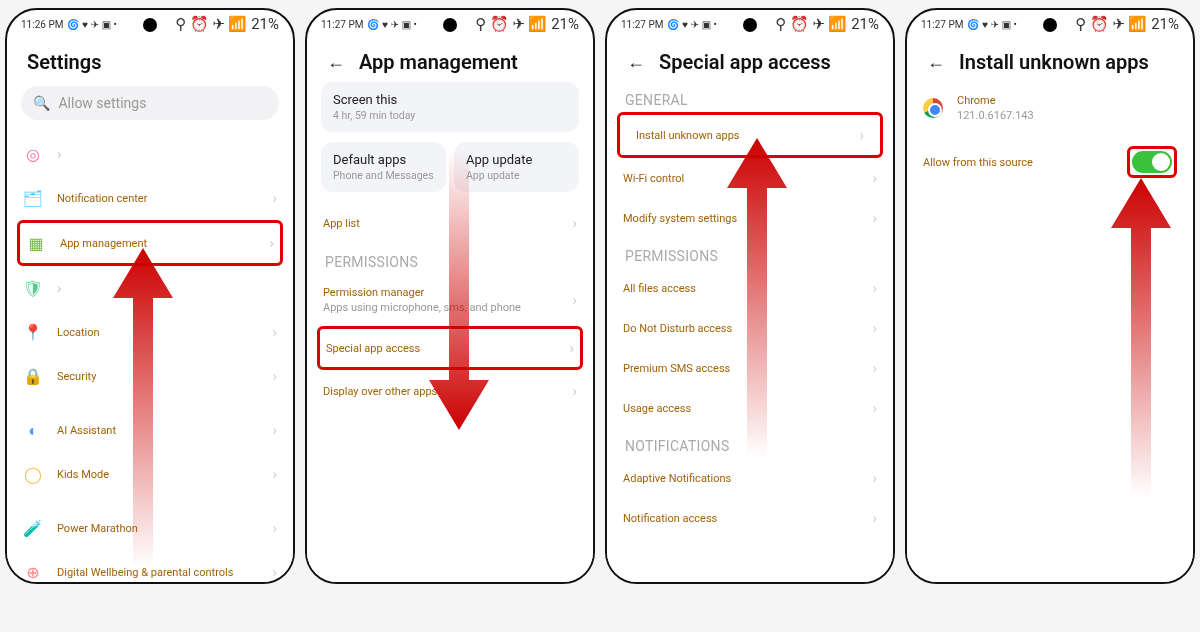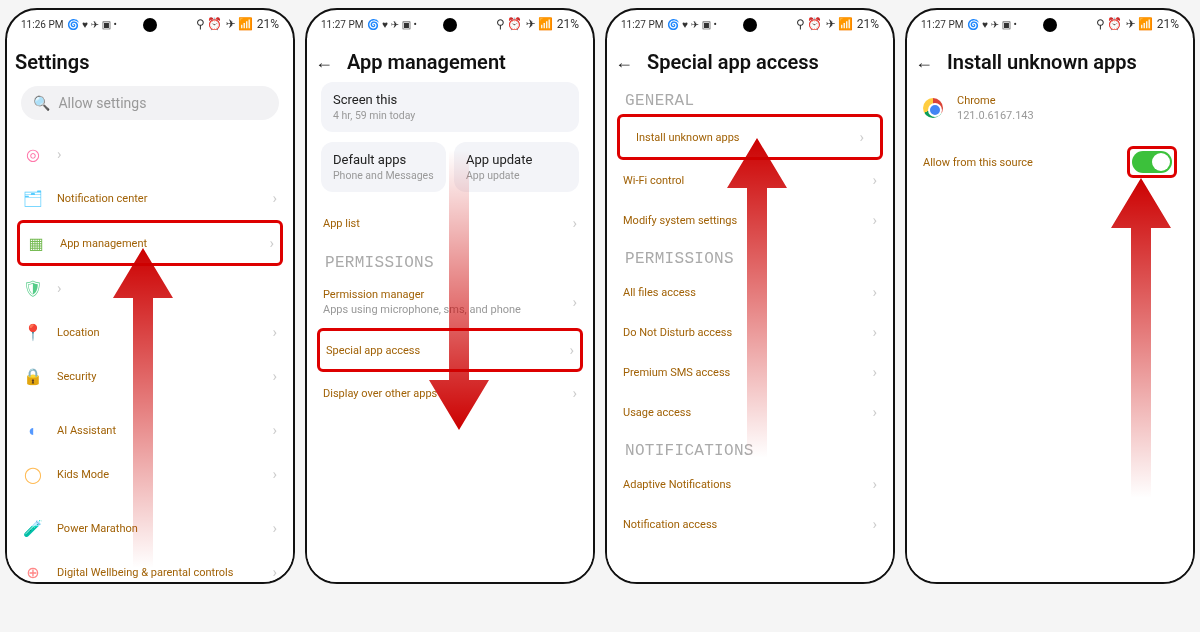--- a/index.html
+++ b/index.html
@@ -35,27 +35,27 @@
   .status-bar {
     height: 28px;
     display: flex;
     align-items: center;
     justify-content: space-between;
     padding: 0 14px;
     font-size: 10px;
     color: #333;
   }
   .status-left { display: flex; gap: 4px; align-items: center; }
-  .status-right { display: flex; gap: 3px; align-items: flex-end; font-size: 12px; }
+  .status-right { display: flex; gap: 3px; align-items: flex-end; font-size: 15px; }
   .screen { padding: 0; height: calc(100% - 28px); overflow: hidden; background:#fff; }
 
   .page-title {
     font-size: 20px;
     font-weight: 600;
-    padding: 12px 8px 8px;
+    padding: 12px 20px 8px;
     color: #111;
     display:flex;
     align-items:center;
     gap:14px;
   }
   .back-arrow { font-size: 18px; color:#222; }
 
   .search-bar {
     margin: 4px 14px 12px;
     background: #f2f2f4;
@@ -63,25 +63,24 @@
     height: 34px;
     display: flex;
     align-items: center;
     padding: 0 12px;
     color: #999;
     font-size: 14px;
     gap: 8px;
   }
 
   .section-label {
-    font-size: 16px;
+    font-size: 14px;
     color: #aaa;
     padding: 10px 18px 4px;
     letter-spacing: 0.3px;
-    font-family: Liberation Mono, monospace;
   }
 
   .list { }
   .row {
     display: flex;
     align-items: center;
     padding: 12px 16px;
     gap: 14px;
     position: relative;
   }

